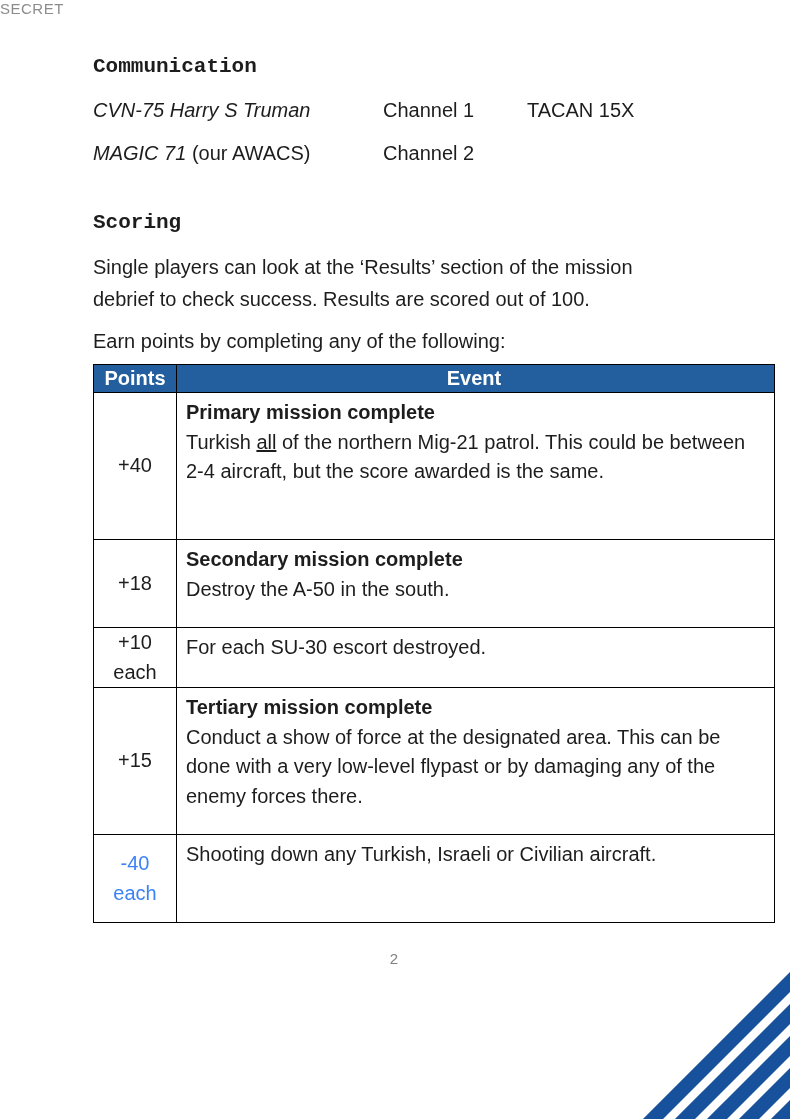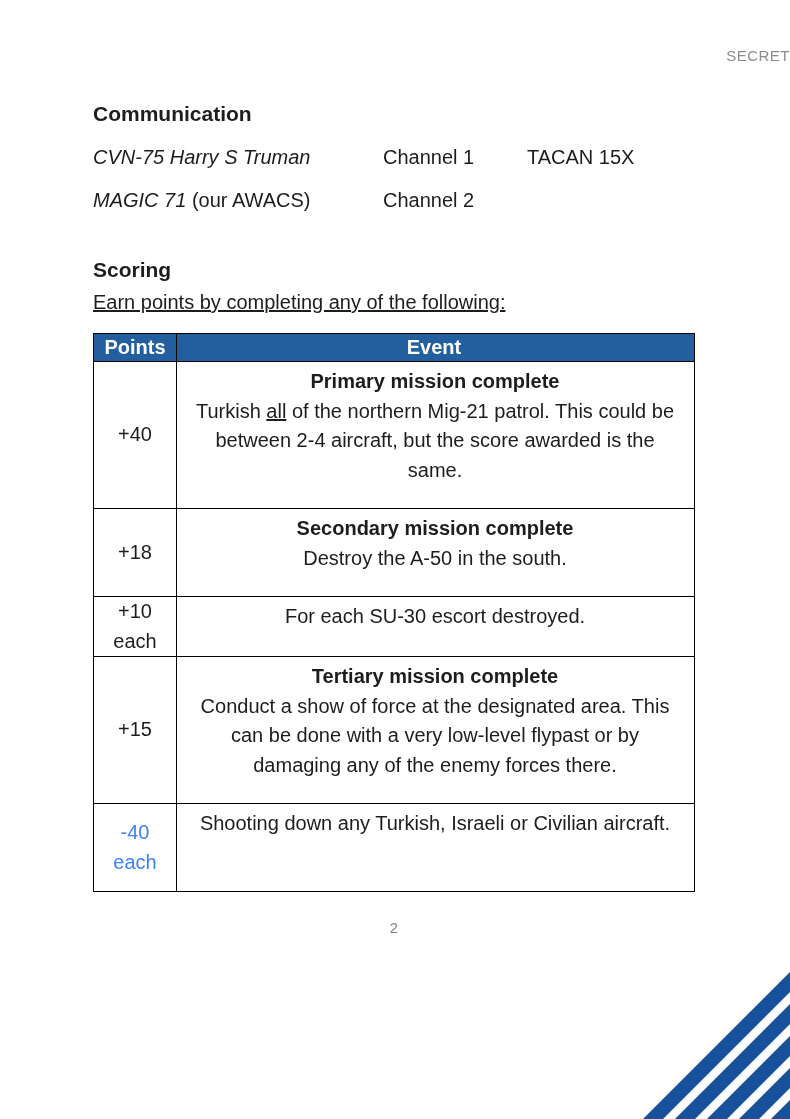--- a/index.html
+++ b/index.html
@@ -8,63 +8,62 @@
   body { font-family: "Liberation Sans", sans-serif; color: #1d1d1d; }
   .page {
     position: relative;
     width: 790px;
     height: 1119px;
     background: #ffffff;
     overflow: hidden;
     margin: 0 auto;
   }
   .classification {
-    margin-top: 47px;
-    text-align: right;
+    text-align: left;
     color: #8c8c8c;
     font-size: 15px;
     letter-spacing: 0.5px;
   }
   .content {
     padding-left: 93px;
     padding-right: 95px;
   }
   .section-heading {
     font-size: 21px;
     font-weight: bold;
     line-height: 28px;
+    font-family: Liberation Mono, monospace;
   }
   .comm-heading { margin-top: 36px; }
   .comm-rows { margin-top: 14px; }
   .comm-row {
     display: grid;
     grid-template-columns: 290px 144px 1fr;
     font-size: 20px;
     line-height: 30px;
     margin-bottom: 13px;
   }
   .comm-callsign i { }
   .scoring-heading { margin-top: 41px; }
   .para {
     margin-top: 14px;
     font-size: 20px;
     line-height: 32px;
     max-width: 602px;
   }
-  .para.second { margin-top: 2px; text-decoration: underline; }
+  .para.second { margin-top: 10px; }
   table.scoring {
-    margin-top: 15px;
+    margin-top: 7px;
     margin-left: 0px;
-    width: 602px;
+    width: 682px;
     border-collapse: collapse;
     table-layout: fixed;
   }
   table.scoring th, table.scoring td {
     border: 1px solid #000000;
-    text-align: center;
   }
   table.scoring thead tr { height: 28px; }
   table.scoring th {
     background: var(--header-bg);
     color: #ffffff;
     font-size: 20px;
     font-weight: bold;
     text-align: center;
     padding: 0 12px 0 9px;
     vertical-align: middle;
@@ -124,20 +123,21 @@
       </div>
       <div class="comm-row">
         <span class="comm-callsign"><i>MAGIC 71</i><span> (our AWACS)</span></span>
         <span class="comm-channel">Channel 2</span>
         <span class="comm-tacan"></span>
       </div>
     </div>
 
     <div class="section-heading scoring-heading">Scoring</div>
 
+    <p class="para">Single players can look at the ‘Results’ section of the mission debrief to check success. Results are scored out of 100.</p>
     <p class="para second">Earn points by completing any of the following:</p>
 
     <table class="scoring">
       <colgroup>
           <col style="width:83px">
           <col>
         </colgroup>
       <thead>
         <tr>
           <th class="points-h">Points</th>

